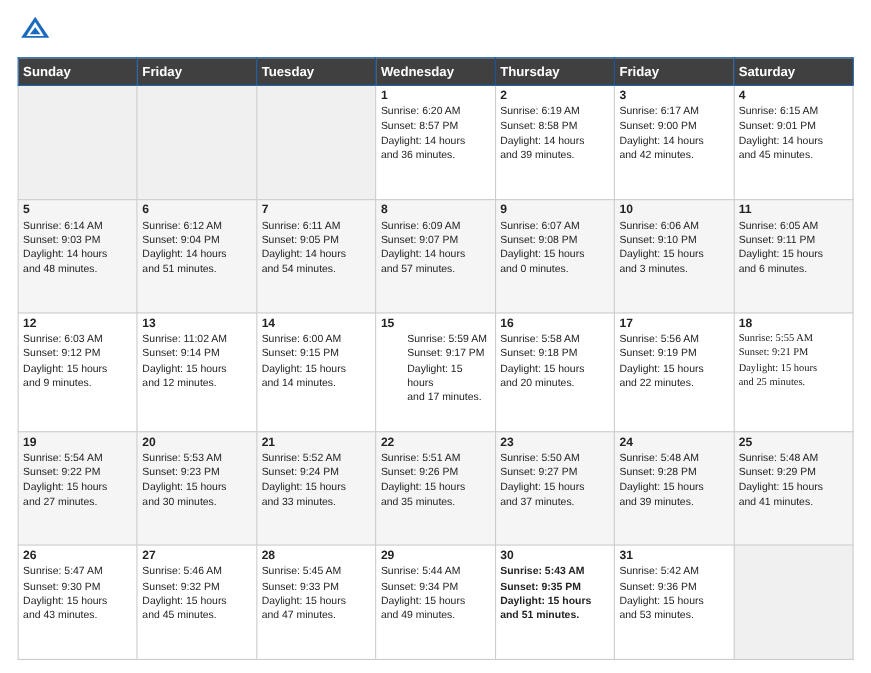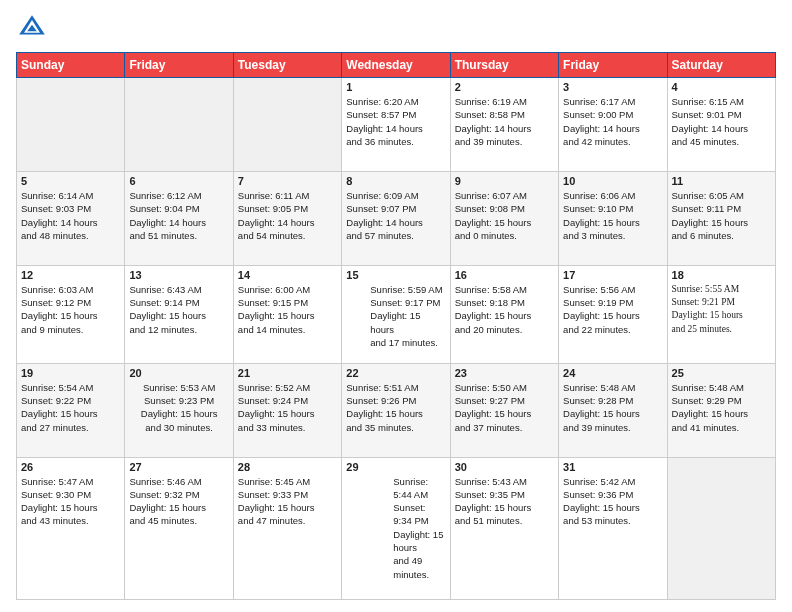--- a/index.html
+++ b/index.html
@@ -60,21 +60,21 @@
       color: #444;
     }
     .calendar {
       flex: 1;
       border: 1px solid #ccc;
       border-collapse: collapse;
       width: 100%;
       table-layout: fixed;
     }
     .calendar th {
-      background-color: #ef4444;
+      background-color: #404040;
       color: white;
       font-size: 12px;
       font-weight: bold;
       padding: 5px 4px;
       text-align: left;
       border: 1px solid #1558a0;
     }
     .calendar td {
       border: 1px solid #ccc;
       vertical-align: top;
@@ -221,21 +221,21 @@
         <tr>
           <td>
             <span class="day-num">12</span>
             <div class="sun-info" style="white-space: pre-line;">Sunrise: 6:03 AM
 Sunset: 9:12 PM
 Daylight: 15 hours
 and 9 minutes.</div>
           </td>
           <td>
             <span class="day-num">13</span>
-            <div class="sun-info" style="white-space: pre-line;">Sunrise: 6:43 AM
+            <div class="sun-info" style="white-space: pre-line;">Sunrise: 11:02 AM
 Sunset: 9:14 PM
 Daylight: 15 hours
 and 12 minutes.</div>
           </td>
           <td>
             <span class="day-num">14</span>
             <div class="sun-info" style="white-space: pre-line;">Sunrise: 6:00 AM
 Sunset: 9:15 PM
 Daylight: 15 hours
 and 14 minutes.</div>
@@ -272,21 +272,21 @@
         <tr>
           <td>
             <span class="day-num">19</span>
             <div class="sun-info" style="white-space: pre-line;">Sunrise: 5:54 AM
 Sunset: 9:22 PM
 Daylight: 15 hours
 and 27 minutes.</div>
           </td>
           <td>
             <span class="day-num">20</span>
-            <div class="sun-info" style="white-space: pre-line; text-align: center;">Sunrise: 5:53 AM
+            <div class="sun-info" style="white-space: pre-line;">Sunrise: 5:53 AM
 Sunset: 9:23 PM
 Daylight: 15 hours
 and 30 minutes.</div>
           </td>
           <td>
             <span class="day-num">21</span>
             <div class="sun-info" style="white-space: pre-line;">Sunrise: 5:52 AM
 Sunset: 9:24 PM
 Daylight: 15 hours
 and 33 minutes.</div>
@@ -337,28 +337,28 @@
           </td>
           <td>
             <span class="day-num">28</span>
             <div class="sun-info" style="white-space: pre-line;">Sunrise: 5:45 AM
 Sunset: 9:33 PM
 Daylight: 15 hours
 and 47 minutes.</div>
           </td>
           <td>
             <span class="day-num">29</span>
-            <div class="sun-info" style="white-space: pre-line; margin-left: 47px;">Sunrise: 5:44 AM
+            <div class="sun-info" style="white-space: pre-line;">Sunrise: 5:44 AM
 Sunset: 9:34 PM
 Daylight: 15 hours
 and 49 minutes.</div>
           </td>
           <td>
             <span class="day-num">30</span>
-            <div class="sun-info" style="white-space: pre-line;">Sunrise: 5:43 AM
+            <div class="sun-info" style="white-space: pre-line; font-weight: bold;">Sunrise: 5:43 AM
 Sunset: 9:35 PM
 Daylight: 15 hours
 and 51 minutes.</div>
           </td>
           <td>
             <span class="day-num">31</span>
             <div class="sun-info" style="white-space: pre-line;">Sunrise: 5:42 AM
 Sunset: 9:36 PM
 Daylight: 15 hours
 and 53 minutes.</div>

